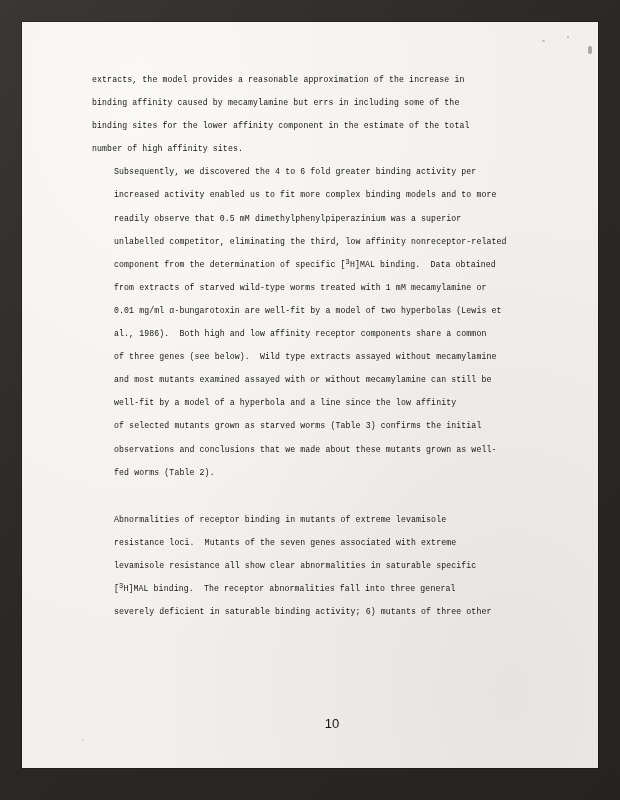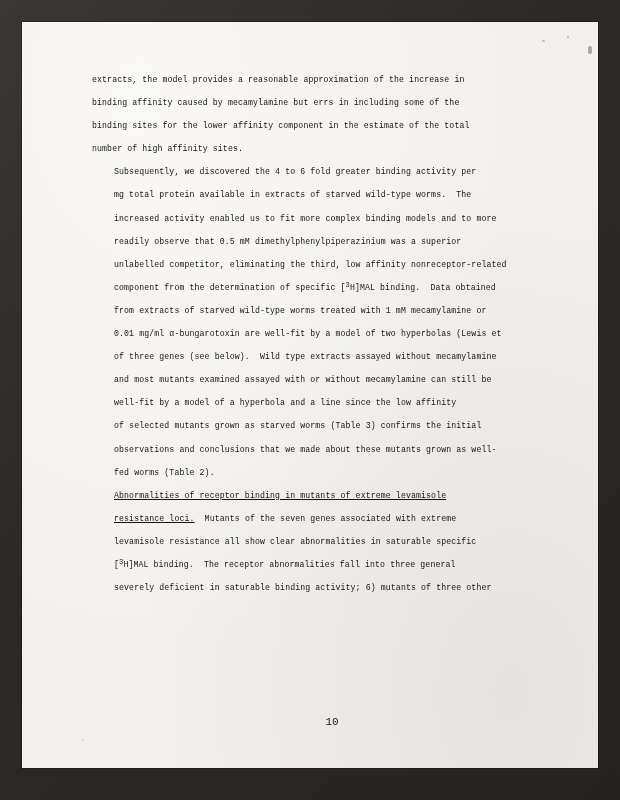--- a/index.html
+++ b/index.html
@@ -68,36 +68,36 @@
     margin: 0;
   }
   .body-text p.indent {
     text-indent: 22px;
   }
   .line {
     display: block;
     white-space: pre-wrap;
   }
   .u {
-    text-decoration: underline;
+    margin-top: 24px;
   }
   sup {
     font-size: 7px;
     vertical-align: 0.45em;
     line-height: 0;
   }
   .page-number {
     position: absolute;
     left: 0;
     right: 0;
     top: 694px;
     text-align: center;
-    font-size: 11px;
+    font-size: 13px;
     color: #16150f;
-    font-family: Liberation Mono, monospace;
+    font-family: Liberation Sans, sans-serif;
     padding-left: 44px;
   }
 </style>
 </head>
 <body>
 
 <div id="scan">
   <div class="page">
     <div class="page-inner"></div>
     <div class="speck s1"></div>
@@ -109,27 +109,27 @@
 
       <p class="para">
         <span class="line">extracts, the model provides a reasonable approximation of the increase in</span>
         <span class="line">binding affinity caused by mecamylamine but errs in including some of the</span>
         <span class="line">binding sites for the lower affinity component in the estimate of the total</span>
         <span class="line">number of high affinity sites.</span>
       </p>
 
       <p class="para indent">
         <span class="line">Subsequently, we discovered the 4 to 6 fold greater binding activity per</span>
-        <span class="line">mg total protein available in extracts of starved wild-type worms.  The</span>
         <span class="line">increased activity enabled us to fit more complex binding models and to more</span>
         <span class="line">readily observe that 0.5 mM dimethylphenylpiperazinium was a superior</span>
         <span class="line">unlabelled competitor, eliminating the third, low affinity nonreceptor-related</span>
         <span class="line">component from the determination of specific [<sup>3</sup>H]MAL binding.  Data obtained</span>
         <span class="line">from extracts of starved wild-type worms treated with 1 mM mecamylamine or</span>
         <span class="line">0.01 mg/ml α-bungarotoxin are well-fit by a model of two hyperbolas (Lewis et</span>
+        <span class="line">al., 1986).  Both high and low affinity receptor components share a common</span>
         <span class="line">of three genes (see below).  Wild type extracts assayed without mecamylamine</span>
         <span class="line">and most mutants examined assayed with or without mecamylamine can still be</span>
         <span class="line">well-fit by a model of a hyperbola and a line since the low affinity</span>
         <span class="line">of selected mutants grown as starved worms (Table 3) confirms the initial</span>
         <span class="line">observations and conclusions that we made about these mutants grown as well-</span>
         <span class="line">fed worms (Table 2).</span>
       </p>
 
       <p class="para indent">
         <span class="line u">Abnormalities of receptor binding in mutants of extreme levamisole</span>

